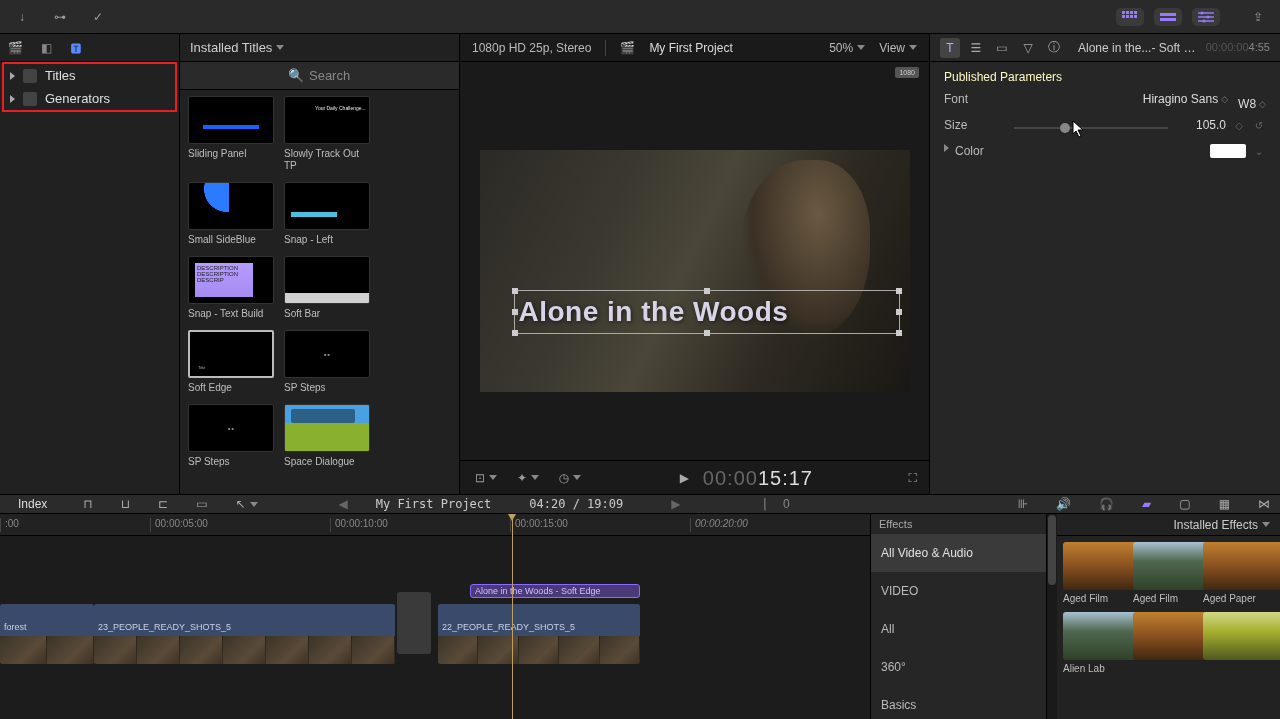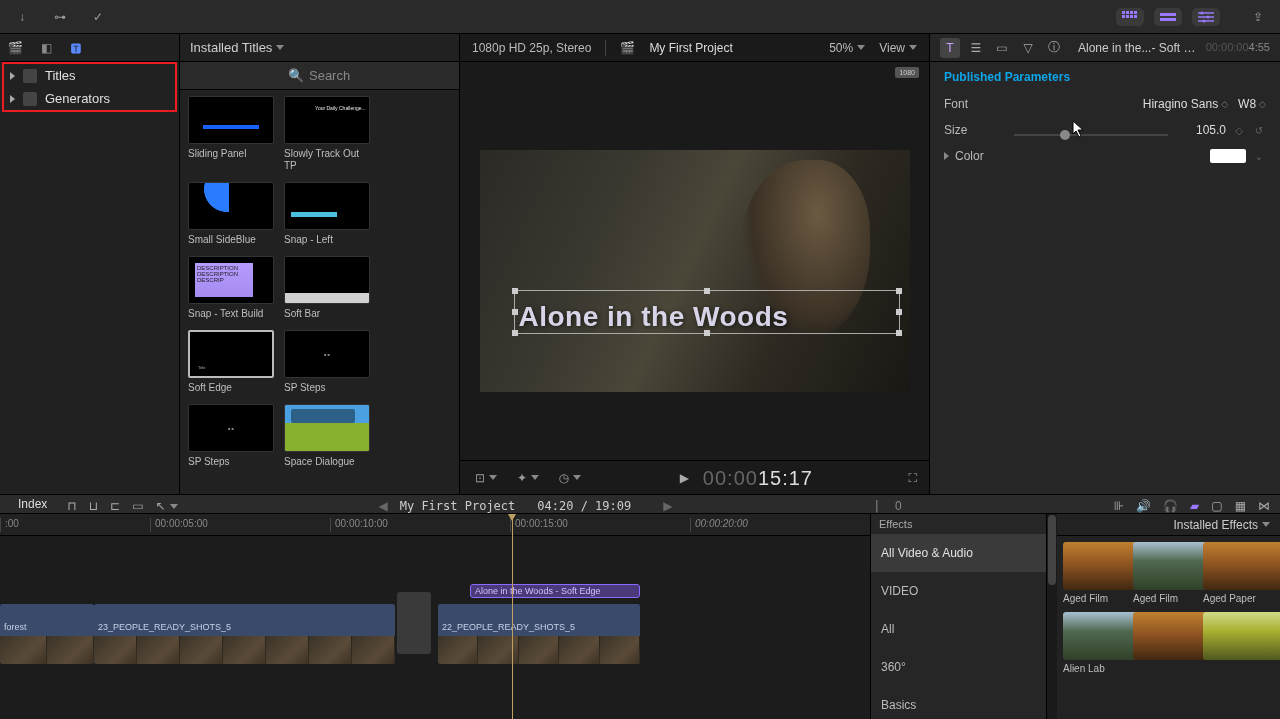--- a/index.html
+++ b/index.html
@@ -52,58 +52,58 @@
 .viewer-top .divider { width: 1px; height: 16px; background: #444; }
 .viewer-top .ttl { color: #ddd; }
 .viewer-top .spacer { flex: 1; }
 .dd { display: inline-flex; align-items: center; gap: 4px; }
 .dd::after { content: ''; width: 0; height: 0; border-left: 4px solid transparent; border-right: 4px solid transparent; border-top: 5px solid #888; }
 .viewer-sub { height: 20px; display: flex; justify-content: flex-end; align-items: center; padding: 0 10px; }
 .tag1080 { background: #555; color: #ccc; font-size: 7px; padding: 2px 4px; border-radius: 2px; }
 .canvas-wrap { flex: 1; display: flex; align-items: center; justify-content: center; position: relative; }
 .canvas { width: 430px; height: 242px; background: linear-gradient(115deg,#2b2a25 0%,#3b3830 30%,#4a4638 48%,#2e2a22 70%,#1a1814 100%); position: relative; overflow: hidden; }
 .canvas::before { content:''; position:absolute; top:10px; right:40px; width:130px; height:180px; background:radial-gradient(ellipse at 60% 30%,#6b5a42 0%,#3a3024 60%,transparent 70%); border-radius:50% 40% 50% 50%; }
-.title-box { position: absolute; left: 34px; right: 10px; top: 140px; height: 44px; border: 1px solid #aaa; display: flex; align-items: flex-end; }
+.title-box { position: absolute; left: 34px; right: 10px; top: 140px; height: 44px; border: 1px solid #aaa; display: flex; align-items: center; }
 .title-box .handle { width: 6px; height: 6px; background: #ccc; position: absolute; }
 .title-box .h1 { top: -3px; left: -3px; } .title-box .h2 { top: -3px; right: -3px; }
 .title-box .h3 { bottom: -3px; left: -3px; } .title-box .h4 { bottom: -3px; right: -3px; }
 .title-box .h5 { top: -3px; left: 50%; margin-left: -3px; } .title-box .h6 { bottom: -3px; left: 50%; margin-left: -3px; }
 .title-box .h7 { top: 50%; left: -3px; margin-top: -3px; } .title-box .h8 { top: 50%; right: -3px; margin-top: -3px; }
 .title-text { font-size: 28px; font-weight: 700; color: #d8d4e8; text-shadow: 1px 1px 4px rgba(0,0,0,0.6); padding-left: 4px; letter-spacing: 0.5px; }
 .viewer-controls { height: 34px; display: flex; align-items: center; padding: 0 12px; gap: 14px; border-top: 1px solid #000; color: #aaa; }
 .timecode { font-family: "Menlo", monospace; font-size: 20px; color: #ddd; letter-spacing: 1px; }
 .timecode .dim { color: #666; }
 .viewer-controls .spacer { flex: 1; }
 
 
 .insp-tabs { height: 28px; display: flex; align-items: center; padding: 0 10px; gap: 6px; border-bottom: 1px solid #000; color: #aaa; }
 .insp-tabs .tab { width: 20px; height: 20px; display: inline-flex; align-items: center; justify-content: center; border-radius: 3px; }
 .insp-tabs .tab.act { background: #444; color: #c8a0ff; }
 .insp-tabs .title { margin-left: 8px; color: #ccc; font-size: 12px; flex: 1; white-space: nowrap; overflow: hidden; text-overflow: ellipsis; }
 .insp-tabs .dur { color: #888; font-family: monospace; font-size: 11px; }
 .insp-section { padding: 8px 14px; font-size: 12px; }
-.insp-section .hdr { color: #0ea5e9; margin-bottom: 8px; font-weight: bold; }
-.param-row { display: flex; align-items: center; height: 24px; margin-bottom: 2px; }
+.insp-section .hdr { color: #fef9c3; margin-bottom: 8px; }
+.param-row { display: flex; height: 24px; margin-bottom: 2px; }
 .param-row .lbl { width: 70px; color: #bbb; }
 .param-row .mid { flex: 1; position: relative; }
 .param-row .val-dd { color: #ddd; display: inline-flex; align-items: center; gap: 3px; }
 .param-row .val-dd::after { content: '◇'; font-size: 9px; color: #777; }
 .param-row .slider-track { height: 2px; background: #444; position: relative; margin-top: 9px; }
 .param-row .slider-thumb { position: absolute; top: -4px; width: 10px; height: 10px; background: #888; border-radius: 50%; }
 .param-row .num { width: 58px; text-align: right; color: #ddd; }
 .param-row .kf { width: 14px; height: 14px; margin-left: 6px; color: #666; display: inline-flex; align-items: center; justify-content: center; font-size: 10px; }
 .color-swatch { width: 36px; height: 14px; background: #fff; border-radius: 2px; display: inline-block; }
 .expand-tri { width: 0; height: 0; border-top: 4px solid transparent; border-bottom: 4px solid transparent; border-left: 5px solid #888; margin-right: 6px; }
 
 
 .cursor { position: absolute; width: 14px; height: 20px; z-index: 999; pointer-events: none; }
 
 
 .bottom { height: 225px; display: flex; flex-direction: column; }
-.bottom-toolbar { height: 26px; background: #2b2b2b; border-top: 1px solid #000; border-bottom: 1px solid #000; display: flex; align-items: flex-end; padding: 0 10px; gap: 12px; color: #aaa; font-size: 12px; }
+.bottom-toolbar { height: 26px; background: #2b2b2b; border-top: 1px solid #000; border-bottom: 1px solid #000; display: flex; align-items: center; padding: 0 10px; gap: 28px; color: #aaa; font-size: 12px; }
 .bottom-toolbar .spacer { flex: 1; }
 .idx-btn { padding: 2px 8px; color: #ddd; }
 .tc-sm { font-family: monospace; color: #ccc; }
 
 .bottom-split { flex: 1; display: flex; }
 .timeline { flex: 1; background: #1c1c1c; position: relative; overflow: hidden; }
 .ruler { height: 22px; background: #222; border-bottom: 1px solid #000; display: flex; position: relative; color: #888; font-size: 10px; font-family: monospace; }
 .ruler .tick { position: absolute; top: 4px; border-left: 1px solid #444; padding-left: 4px; height: 14px; }
 .playhead { position: absolute; top: 0; bottom: 0; width: 1px; background: #c0a060; z-index: 5; }
 .playhead::before { content:''; position:absolute; top:0; left:-4px; width:0; height:0; border-left:4px solid transparent; border-right:4px solid transparent; border-top:7px solid #c0a060; }

